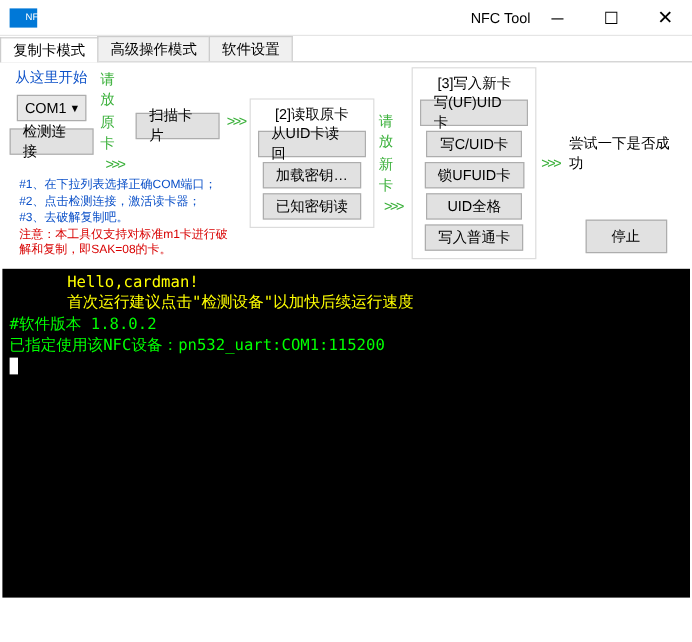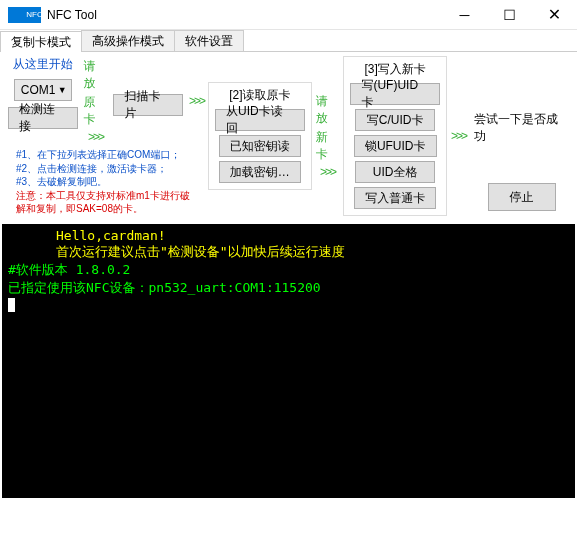--- a/index.html
+++ b/index.html
@@ -1,19 +1,19 @@
 <!DOCTYPE html>
 <html><head>
 <meta charset="utf-8">
 <style>
 * { box-sizing: border-box; margin: 0; padding: 0; }
 body { font-family: "Microsoft YaHei", "SimSun", sans-serif; font-size: 12px; background: #fff; width: 577px; height: 535px; overflow: hidden; position: relative; }
 .titlebar { height: 30px; background: #fff; display: flex; align-items: center; padding: 0 0 0 8px; border-bottom: 1px solid #e5e5e5; }
-.appicon { width: 33px; height: 16px; background: #0078d7; color: #fff; font-size: 8px; display: flex; align-items: center; justify-content: center; margin-right: 6px; padding-left: 20px; }
-.title { flex: 1; font-size: 12px; }
+.appicon { width: 23px; height: 16px; background: #0078d7; color: #fff; font-size: 8px; display: flex; align-items: center; justify-content: center; margin-right: 6px; padding-left: 20px; }
+.title { flex: 1; font-size: 12px; text-align: right; }
 .winbtns { display: flex; }
 .winbtn { width: 45px; height: 30px; display: flex; align-items: center; justify-content: center; font-size: 14px; font-family: Arial; }
 .winbtn.close { font-size: 16px; }
 .tabs { display: flex; border-bottom: 1px solid #ccc; background: #fff; height: 22px; }
 .tab { padding: 2px 10px; border: 1px solid #ccc; border-bottom: none; background: #f0f0f0; margin-right: -1px; font-size: 12px; display: flex; align-items: center; }
 .tab.active { background: #fff; position: relative; top: 1px; }
 .panel { padding: 4px 8px 8px 8px; display: flex; gap: 4px; align-items: center; }
 .col { display: flex; flex-direction: column; align-items: center; gap: 6px; }
 .col-title { color: #0b50c8; font-size: 12px; }
 .combo { border: 1px solid #adadad; height: 22px; display: flex; align-items: center; padding: 0 4px 0 6px; min-width: 58px; background: #e8e8e8; }
@@ -86,22 +86,22 @@
       <div>#1、在下拉列表选择正确COM端口；</div>
       <div>#2、点击检测连接，激活读卡器；</div>
       <div>#3、去破解复制吧。</div>
       <div class="warn">注意：本工具仅支持对标准m1卡进行破解和复制，即SAK=08的卡。</div>
     </div>
   </div>
 
   <div class="readgroup">
     <div class="grouptitle">[2]读取原卡</div>
     <div class="btn">从UID卡读回</div>
+    <div class="btn">加载密钥…</div>
     <div class="btn">已知密钥读</div>
-    <div class="btn">加载密钥…</div>
   </div>
 
   <div class="arrowcol">
     <div class="lbl">请放</div>
     <div class="lbl">新卡</div>
     <div class="arrows">&gt;&gt;&gt;</div>
   </div>
 
   <div class="writegroup">
     <div class="grouptitle">[3]写入新卡</div>

